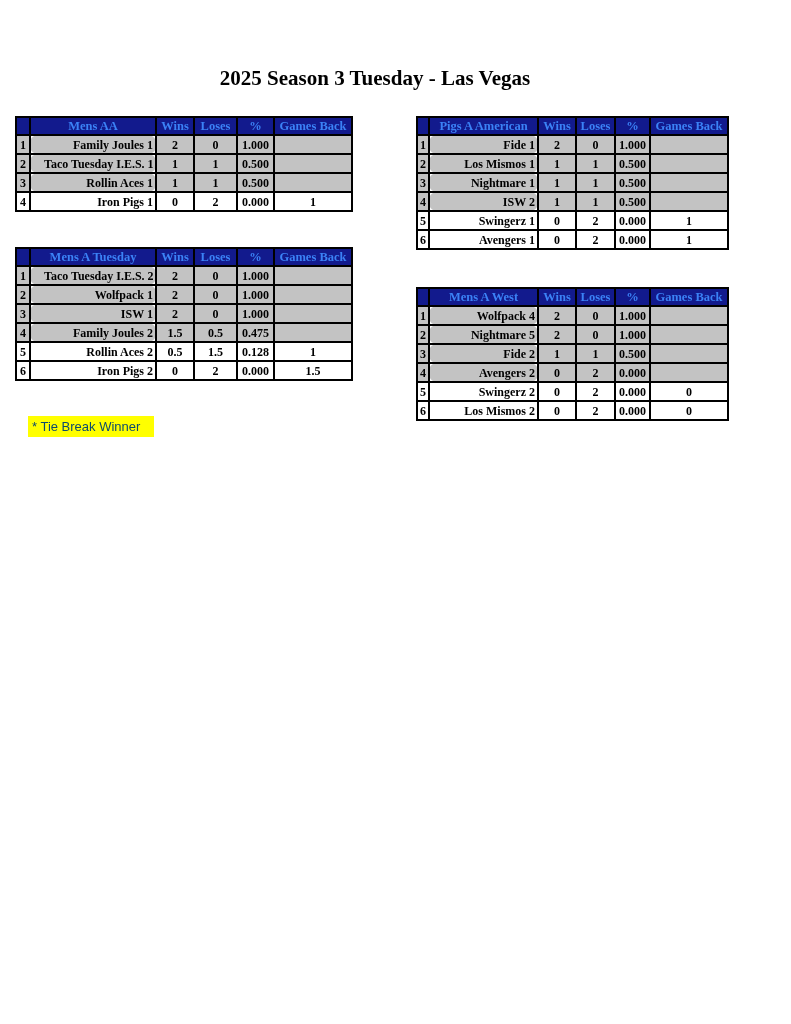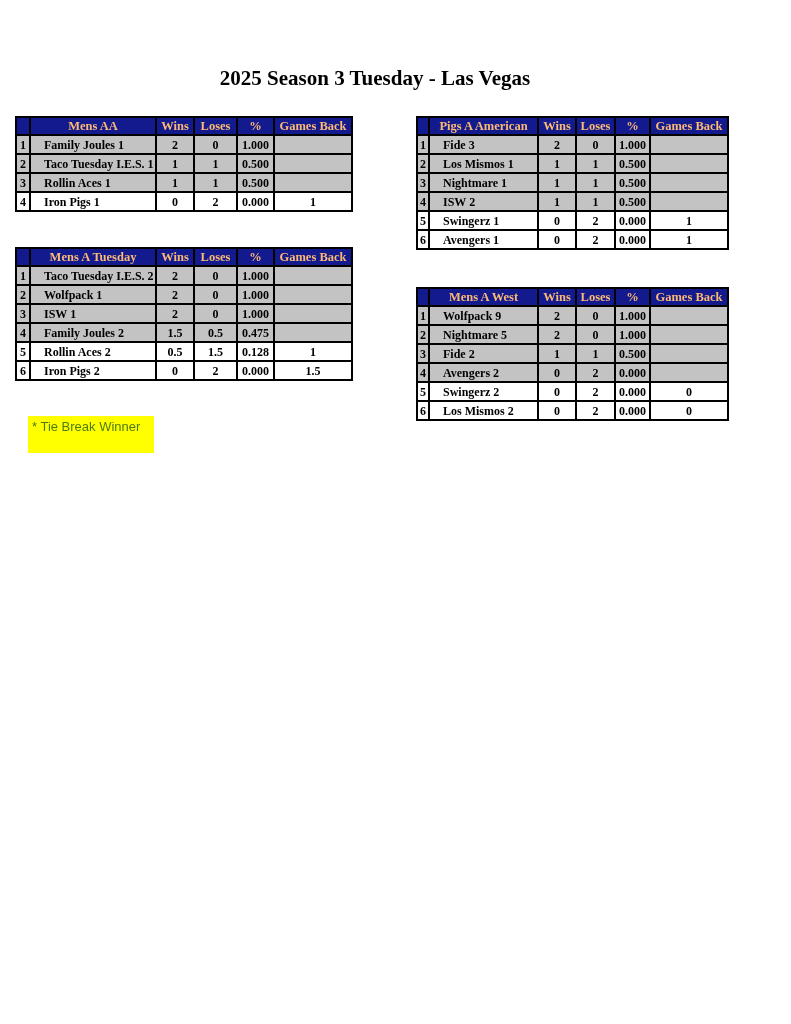--- a/index.html
+++ b/index.html
@@ -36,25 +36,25 @@
     padding: 0 2px;
     height: 19px;
     line-height: 1;
     text-align: center;
     white-space: nowrap;
     overflow: hidden;
     box-sizing: border-box;
   }
   table.standings th {
     background: #121a8d;
-    color: #fdba74;
+    color: #3b82f6;
     height: 18px;
     font-size: 12.5px;
   }
-  table.standings td.team { text-align: left; padding-left: 13px; }
+  table.standings td.team { text-align: right; padding-left: 13px; border-radius: 8px; }
   table.standings tr.g td { background: #c3c3c3; }
   table.standings tr.w td { background: #ffffff; }
 
   
   .t0 { left: 15px;  top: 116px; width: 336px; }
   .t1 { left: 416px; top: 116px; width: 311px; }
   .t2 { left: 15px;  top: 247px; width: 336px; }
   .t3 { left: 416px; top: 287px; width: 311px; }
 
   
@@ -70,25 +70,25 @@
   .t1 col:nth-child(3), .t3 col:nth-child(3) { width: 38px; }
   .t1 col:nth-child(4), .t3 col:nth-child(4) { width: 39px; }
   .t1 col:nth-child(5), .t3 col:nth-child(5) { width: 35px; }
   .t1 col:nth-child(6), .t3 col:nth-child(6) { width: 78px; }
 
   .note {
     position: absolute;
     left: 28px;
     top: 416px;
     background: #ffff00;
-    color: #4d7c0f;
+    color: #0c4a6e;
     font-family: "Liberation Sans", sans-serif;
     font-size: 13px;
     line-height: 21px;
-    padding: 0 14px 16px 4px;
+    padding: 0 14px 0 4px;
     white-space: nowrap;
   }
 </style>
 </head>
 <body>
 
 <div class="page">
 
   <h1 class="title">2025 Season 3 Tuesday - Las Vegas</h1>
 
@@ -162,21 +162,21 @@
         <th>Pigs A American</th>
         <th>Wins</th>
         <th>Loses</th>
         <th>%</th>
         <th>Games Back</th>
       </tr>
     </thead>
     <tbody>
       <tr class="g">
           <td>1</td>
-          <td class="team">Fide 3</td>
+          <td class="team">Fide 1</td>
           <td>2</td>
           <td>0</td>
           <td>1.000</td>
           <td></td>
         </tr>
       <tr class="g">
           <td>2</td>
           <td class="team">Los Mismos 1</td>
           <td>1</td>
           <td>1</td>
@@ -304,21 +304,21 @@
         <th>Mens A West</th>
         <th>Wins</th>
         <th>Loses</th>
         <th>%</th>
         <th>Games Back</th>
       </tr>
     </thead>
     <tbody>
       <tr class="g">
           <td>1</td>
-          <td class="team">Wolfpack 9</td>
+          <td class="team">Wolfpack 4</td>
           <td>2</td>
           <td>0</td>
           <td>1.000</td>
           <td></td>
         </tr>
       <tr class="g">
           <td>2</td>
           <td class="team">Nightmare 5</td>
           <td>2</td>
           <td>0</td>

